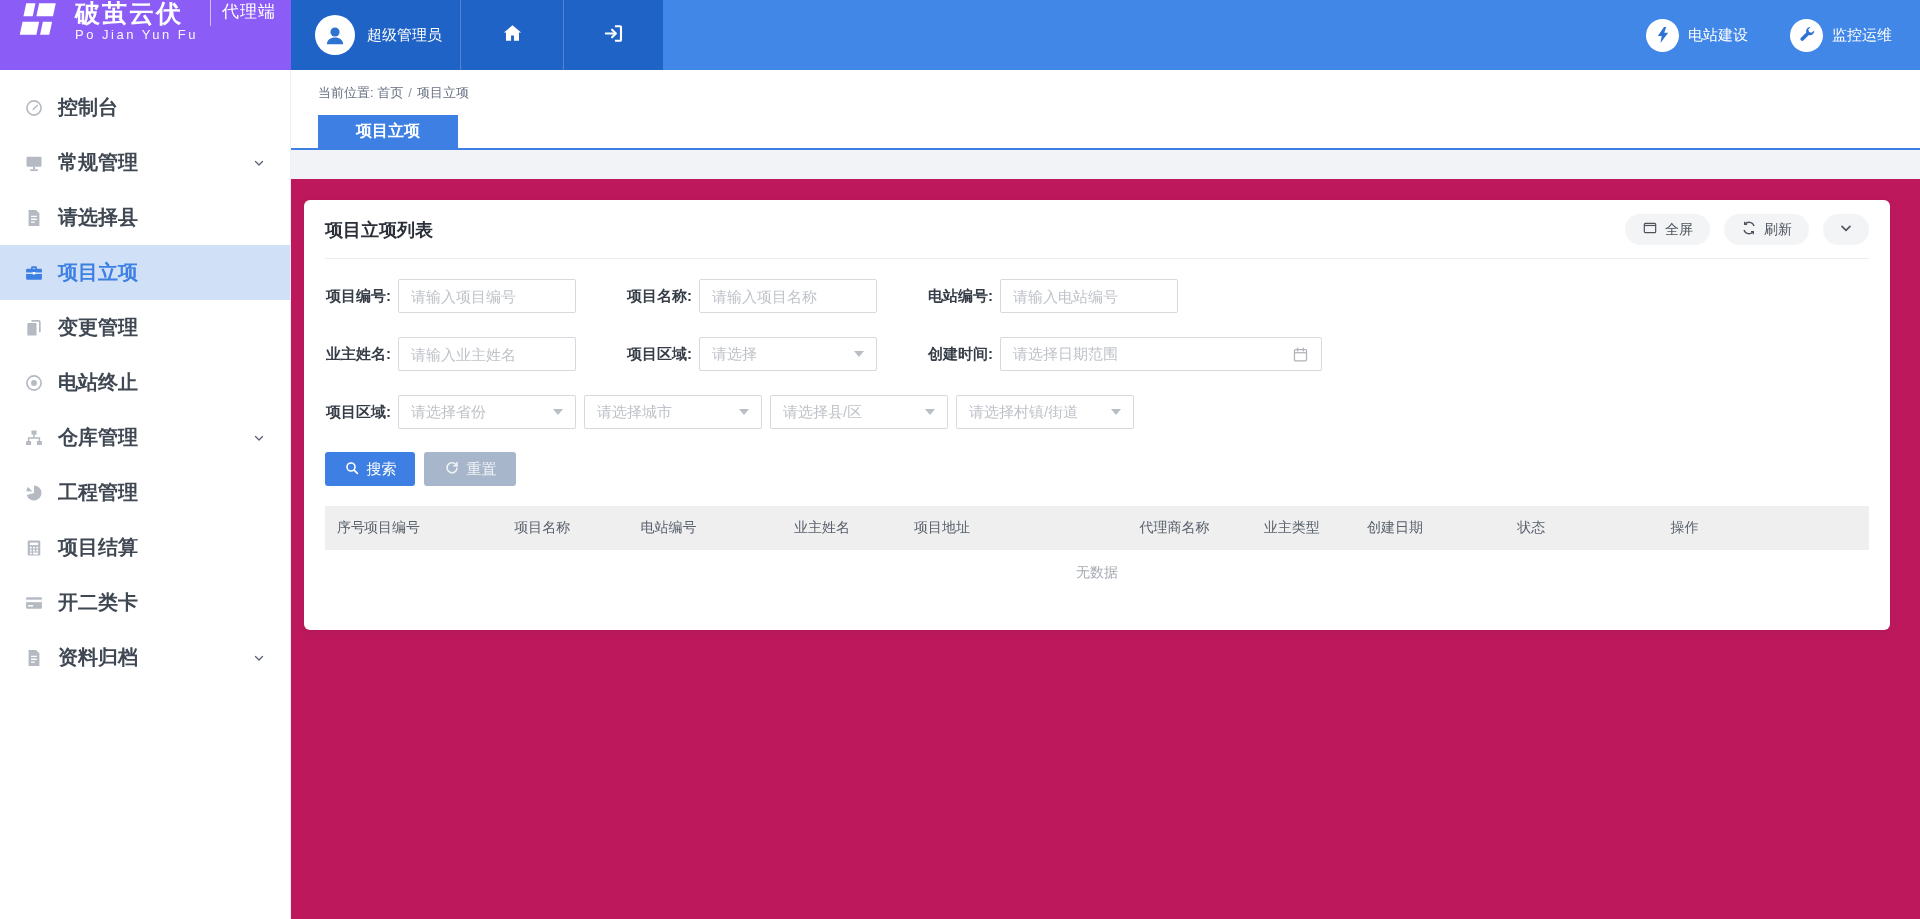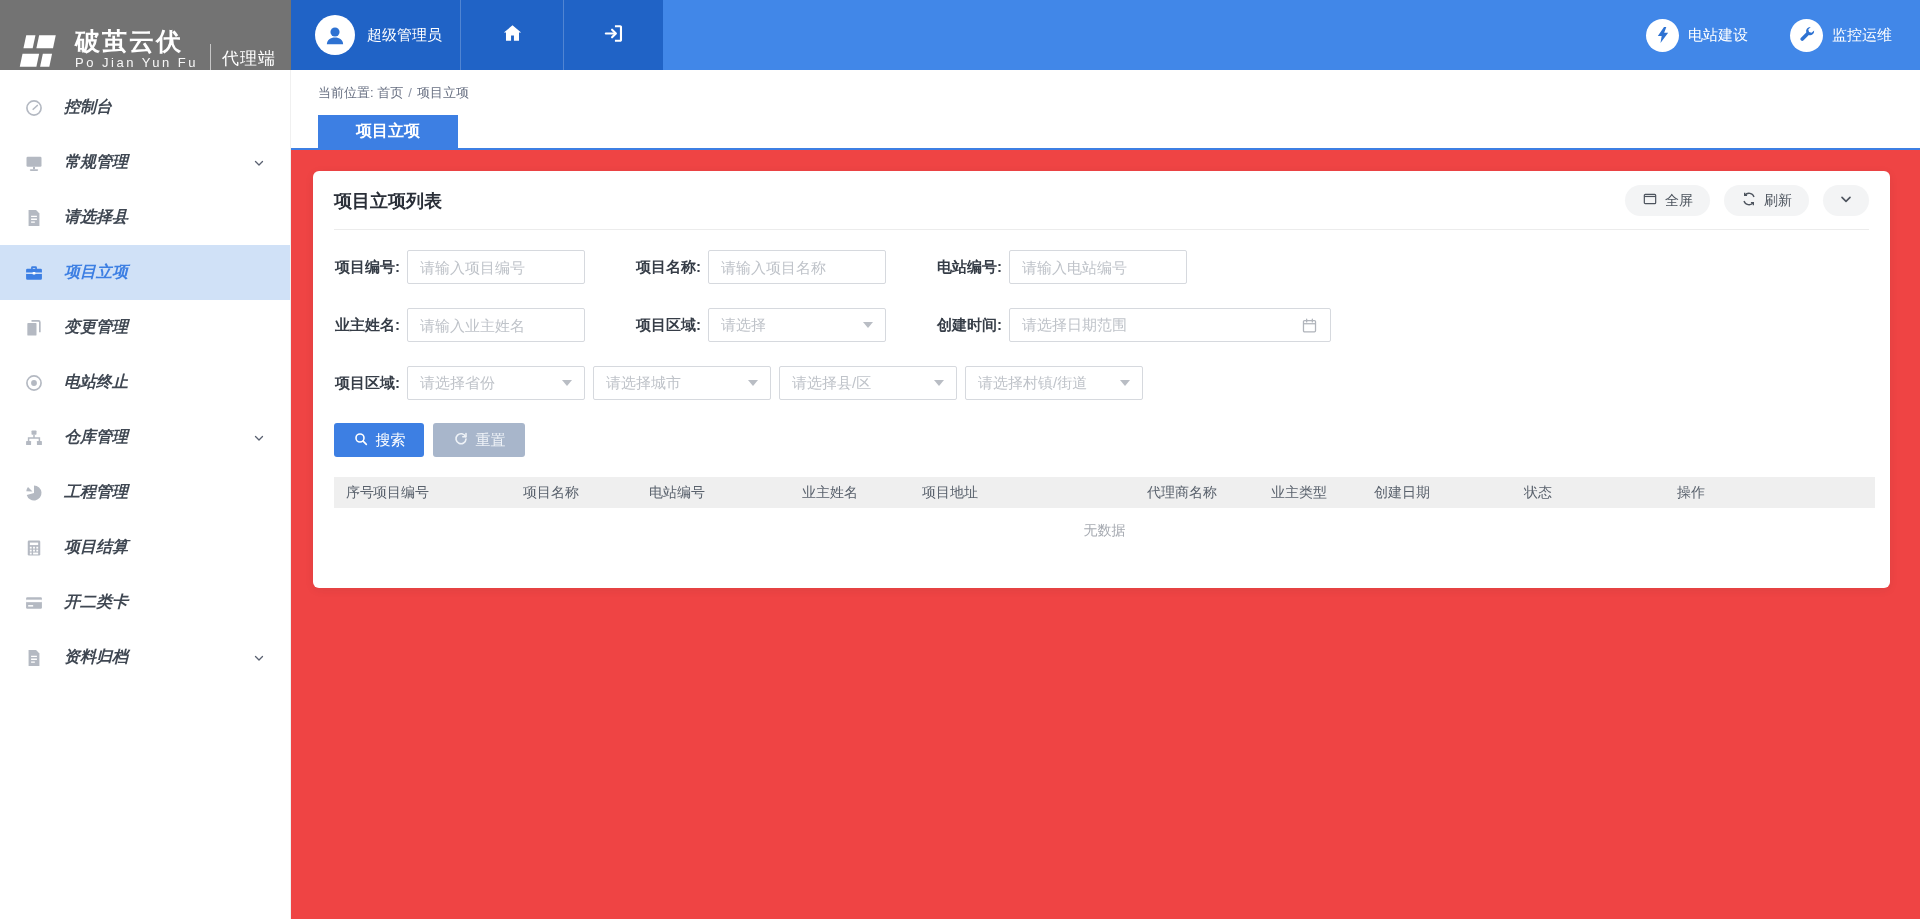--- a/index.html
+++ b/index.html
@@ -2,21 +2,21 @@
 <html><head>
 <meta charset="utf-8">
 <style>
   * { margin:0; padding:0; box-sizing:border-box; }
   html,body { width:1920px; height:919px; overflow:hidden; }
   body { font-family:"Liberation Sans","DejaVu Sans",sans-serif; background:#f1f3f7; }
   .app { position:relative; width:1920px; height:919px; display:flex; flex-direction:column; }
 
   
   .app-header { height:70px; display:flex; align-items:stretch; background:#4187e8; color:#fff; flex:0 0 70px; }
-  .logo-zone { width:291px; flex:0 0 291px; display:flex; align-items:flex-end; padding-left:17px; background:#737373; cursor:pointer; }
+  .logo-zone { width:291px; flex:0 0 291px; display:flex; align-items:flex-start; padding-left:17px; background:#8b5cf6; cursor:pointer; }
   .logo-mark { width:48px; height:38px; display:inline-flex; }
   .logo-mark svg { width:48px; height:38px; }
   .brand-text { margin-left:10px; }
   .brand-title { font-size:25px; font-weight:700; letter-spacing:2px; line-height:26px; }
   .brand-sub { font-size:13px; letter-spacing:2.5px; opacity:.95; margin-top:1px; }
   .brand-divider { width:1px; height:26px; background:rgba(255,255,255,.6); margin:0 11px 0 12px; }
   .brand-portal { font-size:17px; letter-spacing:1px; }
 
   .user-zone { display:flex; align-items:stretch; background:#2063c6; }
   .uz-sec { display:flex; align-items:center; justify-content:center; cursor:pointer; }
@@ -35,36 +35,36 @@
   .hr-circle { width:33px; height:33px; border-radius:50%; background:#fff; display:flex; align-items:center; justify-content:center; }
   .hr-circle svg { width:20px; height:20px; }
   .hr-label { font-size:15px; }
 
   
   .layout { flex:1; display:flex; min-height:0; }
   .sidebar { width:291px; flex:0 0 291px; background:#fff; border-right:1px solid #f0f0f0; padding-top:10px; }
   .side-item { height:55px; display:flex; align-items:center; padding:0 24px; cursor:pointer; position:relative; }
   .side-item .icon { width:20px; height:20px; color:#b4b9c2; flex:0 0 20px; }
   .side-item .icon svg { width:20px; height:20px; display:block; }
-  .side-label { font-size:16px; font-weight:600; color:#3f4752; margin-left:20px; flex:1;font-style:italic; }
+  .side-label { font-size:20px; font-weight:600; color:#3f4752; margin-left:14px; flex:1; }
   .side-chevron { width:14px; height:14px; color:#596070; }
   .side-chevron svg { width:14px; height:14px; display:block; }
   .side-item.active { background:#d0e1f7; }
   .side-item.active .icon { color:#3d7fe3; }
   .side-item.active .side-label { color:#3d7fe3; }
 
   .content { flex:1; display:flex; flex-direction:column; min-width:0; }
   .topbar { background:#fff; padding-top:14px; }
   .breadcrumb { padding-left:27px; font-size:13px; color:#687082; }
   .breadcrumb .crumb { color:#687082; }
   .breadcrumb .sep { margin:0 5px; color:#8a92a3; }
   .tab-row { margin-top:13px; border-bottom:2px solid #3d7fe3; padding-left:27px; display:flex; }
   .tab { height:33px; padding:0 38px; background:#3d7fe3; color:#fff; font-size:16px; font-weight:600; display:flex; align-items:center; cursor:pointer; }
 
-  .work-area { flex:1; background:#ef4444; padding:21px 30px 0 22px; overflow:hidden; }
+  .work-area { flex:1; background:#be185d; padding:21px 30px 0 13px; overflow:hidden;margin-top:29px; }
   .card { background:#fff; border-radius:6px; box-shadow:0 2px 10px rgba(31,45,61,.07); padding:14px 21px 34px 21px; }
   .card-head { display:flex; align-items:center; justify-content:space-between; }
   .card-title { font-size:18px; font-weight:700; color:#2a2f38; }
   .toolbar { display:flex; align-items:center; gap:14px; }
   .tb-btn { border:none; background:#f3f4f5; color:#4d545e; height:31px; border-radius:16px; padding:0 17px; font-size:14px; display:flex; align-items:center; gap:7px; cursor:pointer; font-family:inherit; }
   .tb-btn svg { width:16px; height:16px; }
   .tb-btn.sm { width:46px; padding:0; justify-content:center; }
   .divider { height:1px; background:#ececec; margin-top:13px; }
 
   
@@ -83,21 +83,21 @@
   .control .cal svg { width:17px; height:17px; display:block; }
 
   .btn-row { display:flex; gap:9px; margin-top:-1px; }
   .btn { height:34px; border:none; border-radius:3px; font-size:15px; font-family:inherit; display:flex; align-items:center; justify-content:center; gap:7px; cursor:pointer; }
   .btn svg { width:16px; height:16px; }
   .btn-search { width:90px; background:#3d7fe3; color:#fff; }
   .btn-reset { width:92px; background:#a8b6cb; color:#eef2f7; }
 
   
   .list-table { width:100%; border-collapse:collapse; margin-top:20px; table-layout:fixed; }
-  .list-table th { background:#efefef; height:31px; font-size:14px; font-weight:400; color:#59616c; text-align:left; white-space:nowrap; overflow:visible; }
+  .list-table th { background:#efefef; height:44px; font-size:14px; font-weight:400; color:#59616c; text-align:left; white-space:nowrap; overflow:visible; }
   .list-table th:first-child { padding-left:12px; }
   .empty-cell { height:46px; text-align:center; font-size:14px; color:#a6aab1; }
 </style>
 </head>
 <body>
 
 <div class="app">
 
   <header class="app-header">
     <div class="logo-zone">

